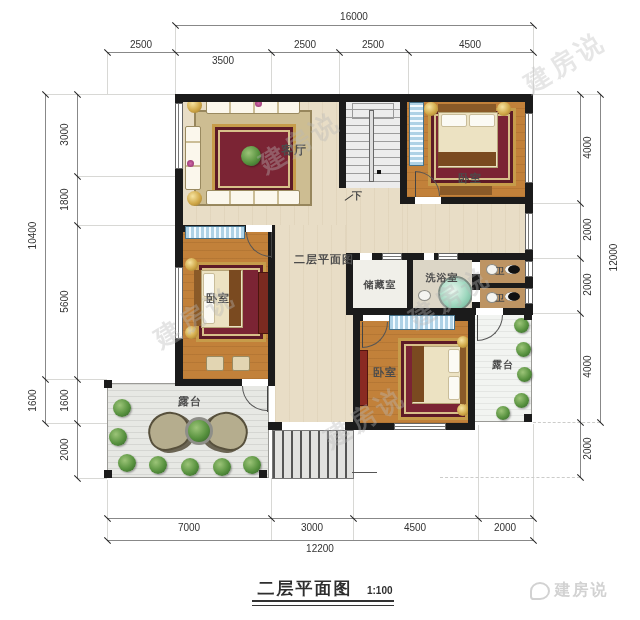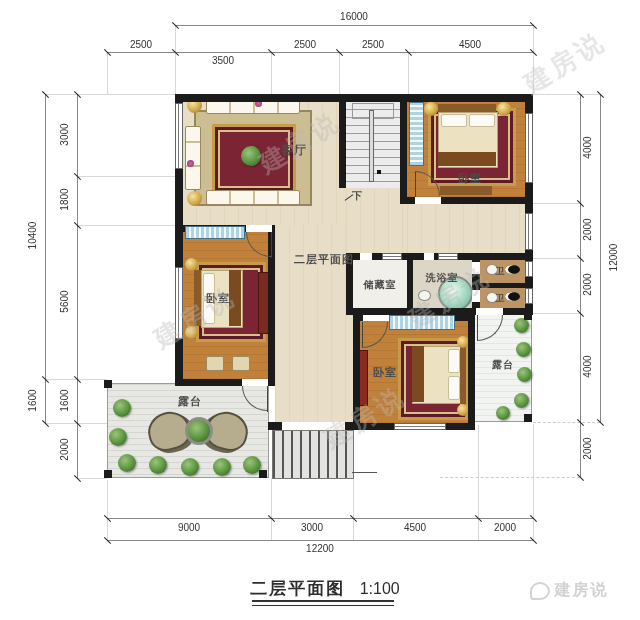--- a/index.html
+++ b/index.html
@@ -128,21 +128,21 @@
   <div class="dim rot" style="left:39px;top:194px;">1800</div>
   <div class="dim rot" style="left:39px;top:296px;">5600</div>
   <div class="dim rot" style="left:39px;top:395px;">1600</div>
   <div class="dim rot" style="left:39px;top:444px;">2000</div>
   <div class="dim rot" style="left:562px;top:142px;">4000</div>
   <div class="dim rot" style="left:562px;top:224px;">2000</div>
   <div class="dim rot" style="left:562px;top:279px;">2000</div>
   <div class="dim rot" style="left:562px;top:361px;">4000</div>
   <div class="dim rot" style="left:562px;top:443px;">2000</div>
   <div class="dim rot" style="left:588px;top:252px;">12000</div>
-  <div class="dim" style="left:164px;top:522px;">9000</div>
+  <div class="dim" style="left:164px;top:522px;">7000</div>
   <div class="dim" style="left:287px;top:522px;">3000</div>
   <div class="dim" style="left:390px;top:522px;">4500</div>
   <div class="dim" style="left:480px;top:522px;">2000</div>
   <div class="dim" style="left:295px;top:543px;">12200</div>
 
   <div class="flr-hall" style="left:182px;top:101px;width:164px;height:124px;"></div>
   <div class="flr-hall" style="left:275px;top:225px;width:78px;height:197px;"></div>
   <div class="flr-hall" style="left:346px;top:188px;width:61px;height:65px;"></div>
   <div class="flr-hall" style="left:407px;top:204px;width:119px;height:49px;"></div>
   <div class="flr-wood" style="left:407px;top:101px;width:118px;height:96px;"></div>
@@ -305,21 +305,21 @@
   <div class="lbl" style="left:349px;top:189px;width:16px;font-size:10px;letter-spacing:0;">下</div>
 
   <div class="wm" style="left:150px;top:300px;">建房说</div>
   <div class="wm" style="left:255px;top:125px;">建房说</div>
   <div class="wm" style="left:405px;top:280px;">建房说</div>
   <div class="wm" style="left:320px;top:400px;">建房说</div>
   <div class="wm" style="left:520px;top:45px;color:rgba(200,200,200,.45);">建房说</div>
 
   <div class="title-wrap" style="left:240px;top:577px;width:170px;">
     <span style="font-size:17px;font-weight:700;letter-spacing:2px;">二层平面图</span>
-    <span style="font-size:16px;font-weight:400;margin-left:10px;">1:100</span>
+    <span style="font-size:10px;font-weight:700;margin-left:10px;">1:100</span>
   </div>
   <div class="abs" style="left:252px;top:600px;width:142px;height:2px;background:#333;z-index:11;"></div>
   <div class="abs" style="left:252px;top:605px;width:142px;height:1px;background:#333;z-index:11;"></div>
 
   <div class="logo" style="left:530px;top:580px;">
     <span style="display:inline-block;width:16px;height:14px;border:2px solid #d2d2d2;border-radius:50% 50% 50% 20%;vertical-align:middle;"></span>
     <span style="font-size:16px;font-weight:700;letter-spacing:2px;vertical-align:middle;">建房说</span>
   </div>
 
 </div>

